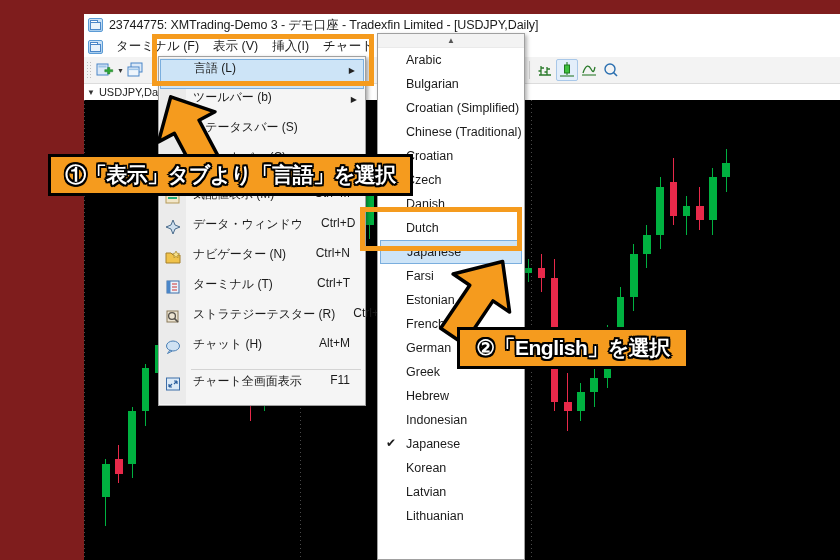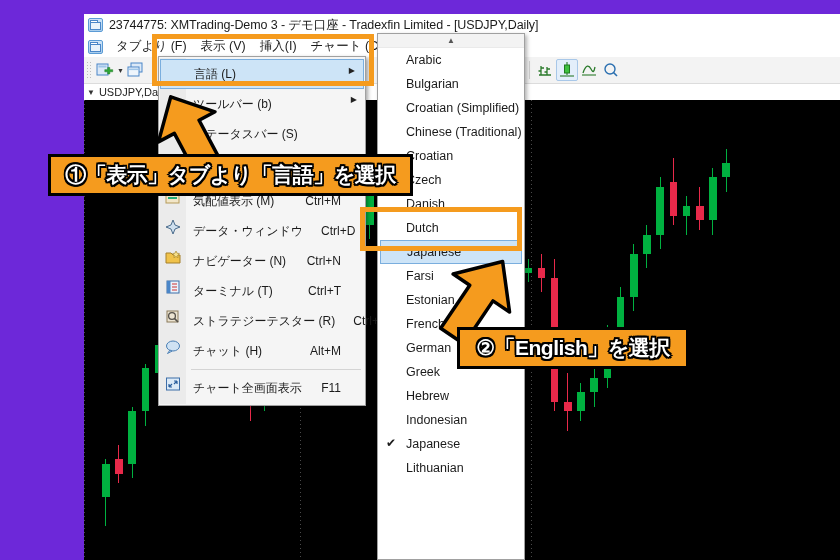--- a/index.html
+++ b/index.html
@@ -6,21 +6,21 @@
   html, body {
     margin: 0; padding: 0;
     width: 840px; height: 560px;
     overflow: hidden;
     background: #000;
     font-family: "Liberation Sans", sans-serif;
   }
   #root {
     position: relative;
     width: 840px; height: 560px;
-    background: #6d28d9;
+    background: #7f1d1d;
     overflow: hidden;
   }
 
   
   #app-window {
     position: absolute;
     left: 84px; top: 14px;
     width: 756px; height: 546px;
     background: #f0f0f0;
     overflow: hidden;
@@ -156,23 +156,23 @@
     box-shadow: 2px 2px 4px rgba(0,0,0,.35);
     padding: 2px 0;
   }
   #view-menu .gutter {
     position: absolute; left: 1px; top: 1px; bottom: 1px;
     width: 26px; background: #ebebeb;
   }
   .mi {
     position: relative;
     height: 30px;
-    display: flex; align-items: center;
+    display: flex; 
     font-size: 12px; color: #1b1b1b;
-    padding-left: 34px; padding-right: 24px;
+    padding-left: 34px; padding-right: 15px;
     white-space: nowrap;
   }
   .mi.sel {
     background: #cde4f7;
     border: 1px solid #7aaede;
     margin: 0 1px;
     padding-left: 33px;
   }
   .mi .ico {
     position: absolute; left: 6px; top: 3px;
@@ -268,21 +268,21 @@
 
   <div id="app-window">
 
     <div id="title-bar">
       <div class="winicon"></div>
       <div id="title-text">23744775: XMTrading-Demo 3 - デモ口座 - Tradexfin Limited - [USDJPY,Daily]</div>
     </div>
 
     <div id="menu-bar">
       <div class="winicon"></div>
-      <div class="menubar-item">タブより (F)</div>
+      <div class="menubar-item">ターミナル (F)</div>
       <div class="menubar-item">表示 (V)</div>
       <div class="menubar-item">挿入(I)</div>
       <div class="menubar-item">チャート (C)</div>
       <div class="menubar-item">ツー</div>
     </div>
 
     <div id="toolbar">
       <div class="grip"></div>
 
       <div class="tb-btn">
@@ -712,20 +712,26 @@
           <span>Hebrew</span>
         </div>
         <div class="li">
           <span>Indonesian</span>
         </div>
         <div class="li">
           <span class="chk">✔</span>
           <span>Japanese</span>
         </div>
         <div class="li">
+          <span>Korean</span>
+        </div>
+        <div class="li">
+          <span>Latvian</span>
+        </div>
+        <div class="li">
           <span>Lithuanian</span>
         </div>
       </div>
   </div>
 
   <div class="hl-frame" style="left:152px; top:34px; width:222px; height:52px;"></div>
   <div class="hl-frame" style="left:360px; top:207px; width:162px; height:44px;"></div>
 
   <svg class="arrow-svg" style="left:150px; top:88px; width:110px; height:90px;" viewBox="0 0 110 90">
     <path d="M26 86 L26 38 L8 38 L40 4 L72 38 L54 38 L54 86 Z" fill="#F59B1E" stroke="#000" stroke-width="3.5" stroke-linejoin="round" transform="rotate(-28 40 45)"></path>

